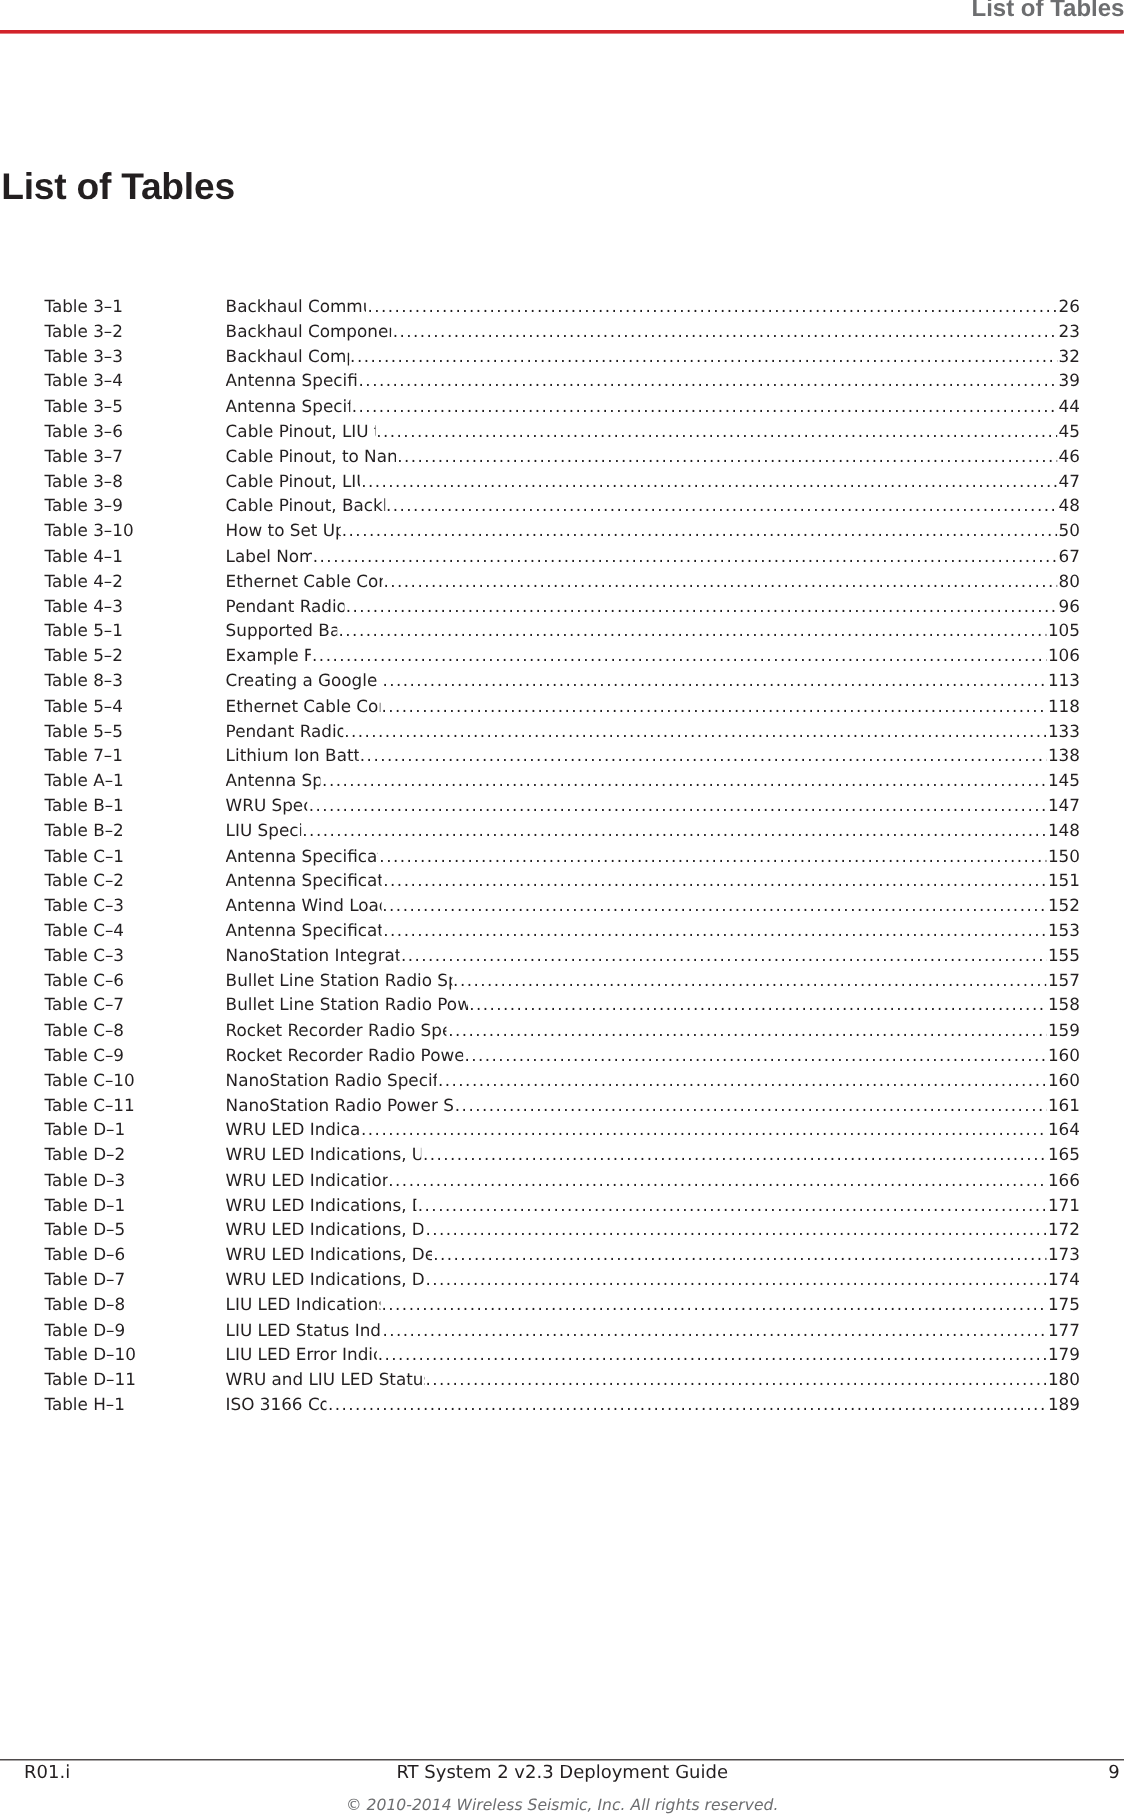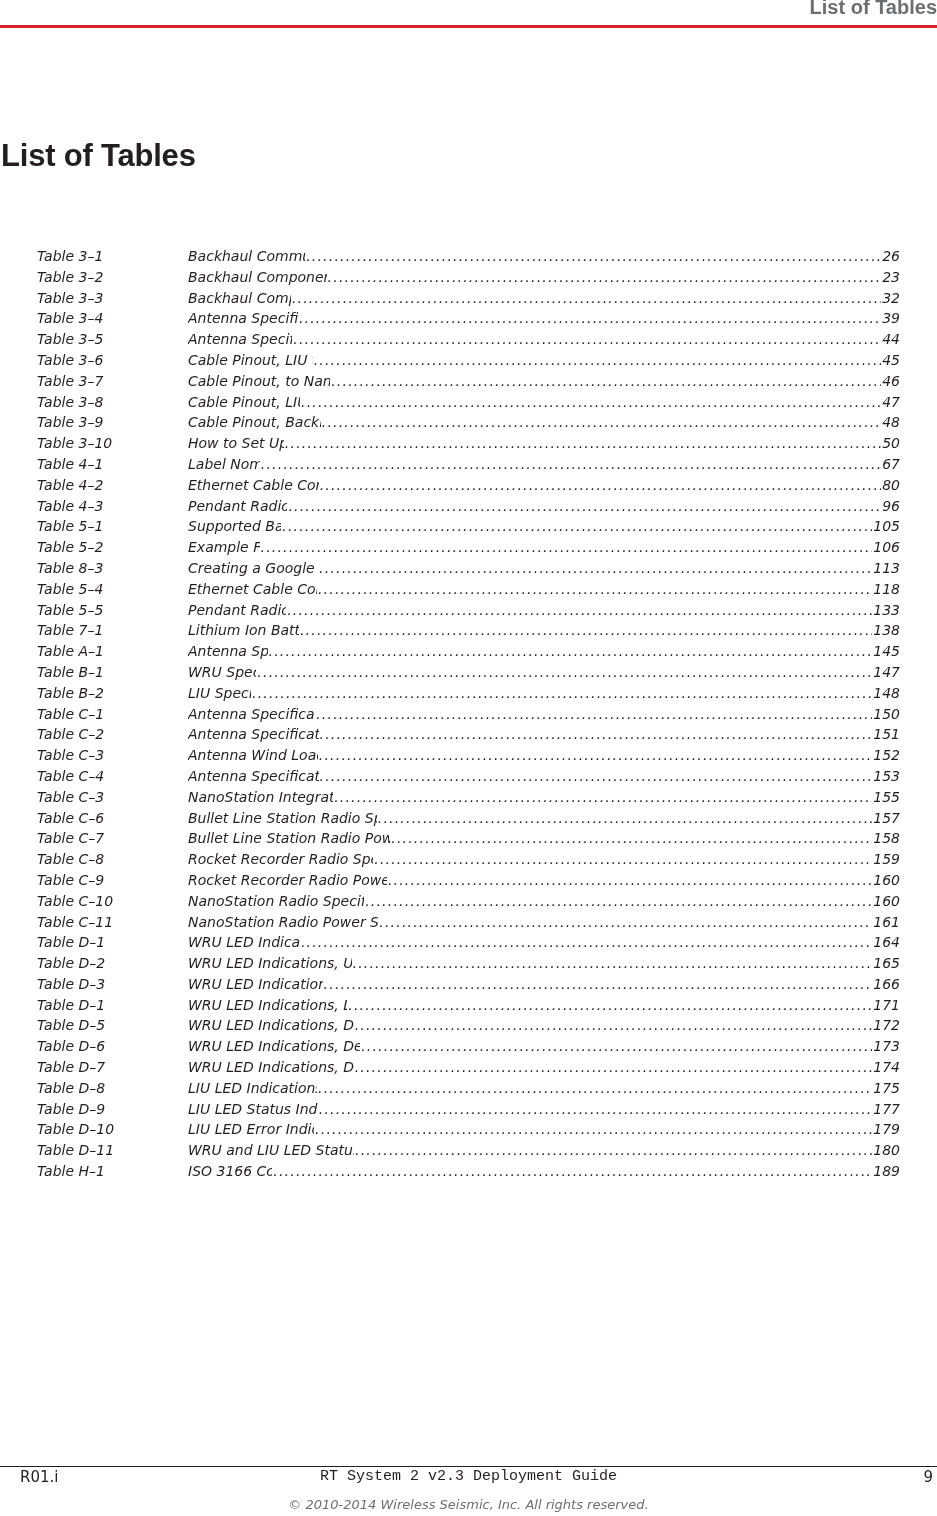--- a/index.html
+++ b/index.html
@@ -1,29 +1,29 @@
 <!DOCTYPE html>
 <html><head>
 <meta charset="utf-8">
 <style>
   html, body { margin: 0; padding: 0; background: #ffffff; }
   body { width: 937px; height: 1516px; position: relative; overflow: hidden; font-family: "DejaVu Sans", sans-serif; color: #231f20; }
   .running-header { position: absolute; right: 0; top: -4px; font-family: "Liberation Sans", sans-serif; font-weight: bold; font-size: 20px; color: #6d6e70; }
   .header-rule { position: absolute; left: 0; top: 25px; width: 937px; height: 3px; background: #d2232a; }
   .page-title { position: absolute; left: 1px; top: 138px; margin: 0; font-family: "Liberation Sans", sans-serif; font-weight: bold; font-size: 31px; color: #231f20; letter-spacing: -0.2px; }
   .toc { position: absolute; left: 37px; top: 246px; width: 863px; }
-  .toc-row { display: flex; align-items: baseline; height: 20.8px; font-size: 14px; line-height: 20.8px; white-space: nowrap; color: #231f20; font-style: italic; }
+  .toc-row { display: flex; align-items: baseline; height: 20.8px; font-size: 14px; line-height: 20.8px; white-space: nowrap; color: #231f20; }
   .toc-num { width: 151px; flex: 0 0 151px; }
   .toc-title { flex: 0 1 auto; overflow: hidden; }
   .toc-leader { flex: 1 1 auto; overflow: hidden; margin: 0 1px; }
   .toc-leader::after { content: "........................................................................................................................................................................................................................"; letter-spacing: 1.2px; }
   .toc-page { flex: 0 0 auto; text-align: right; }
   .footer-rule { position: absolute; left: 0; top: 1466px; width: 937px; height: 1px; background: #231f20; }
   .footer-left { position: absolute; left: 0; top: 1468px; font-size: 15px; padding-left: 20px; }
-  .footer-center { position: absolute; left: 0; width: 937px; top: 1468px; text-align: center; font-size: 15px; font-family: Liberation Mono, monospace; }
+  .footer-center { position: absolute; left: 0; width: 937px; top: 1468px; text-align: center; font-size: 15px; }
   .footer-right { position: absolute; right: 4px; top: 1468px; font-size: 15px; }
   .copyright { position: absolute; left: 0; width: 937px; top: 1497px; text-align: center; font-size: 13px; font-style: italic; color: #6d6e70; }
 </style>
 </head>
 <body>
 
 <div class="running-header">List of Tables</div>
 <div class="header-rule"></div>
 
 <h1 class="page-title">List of Tables</h1>

